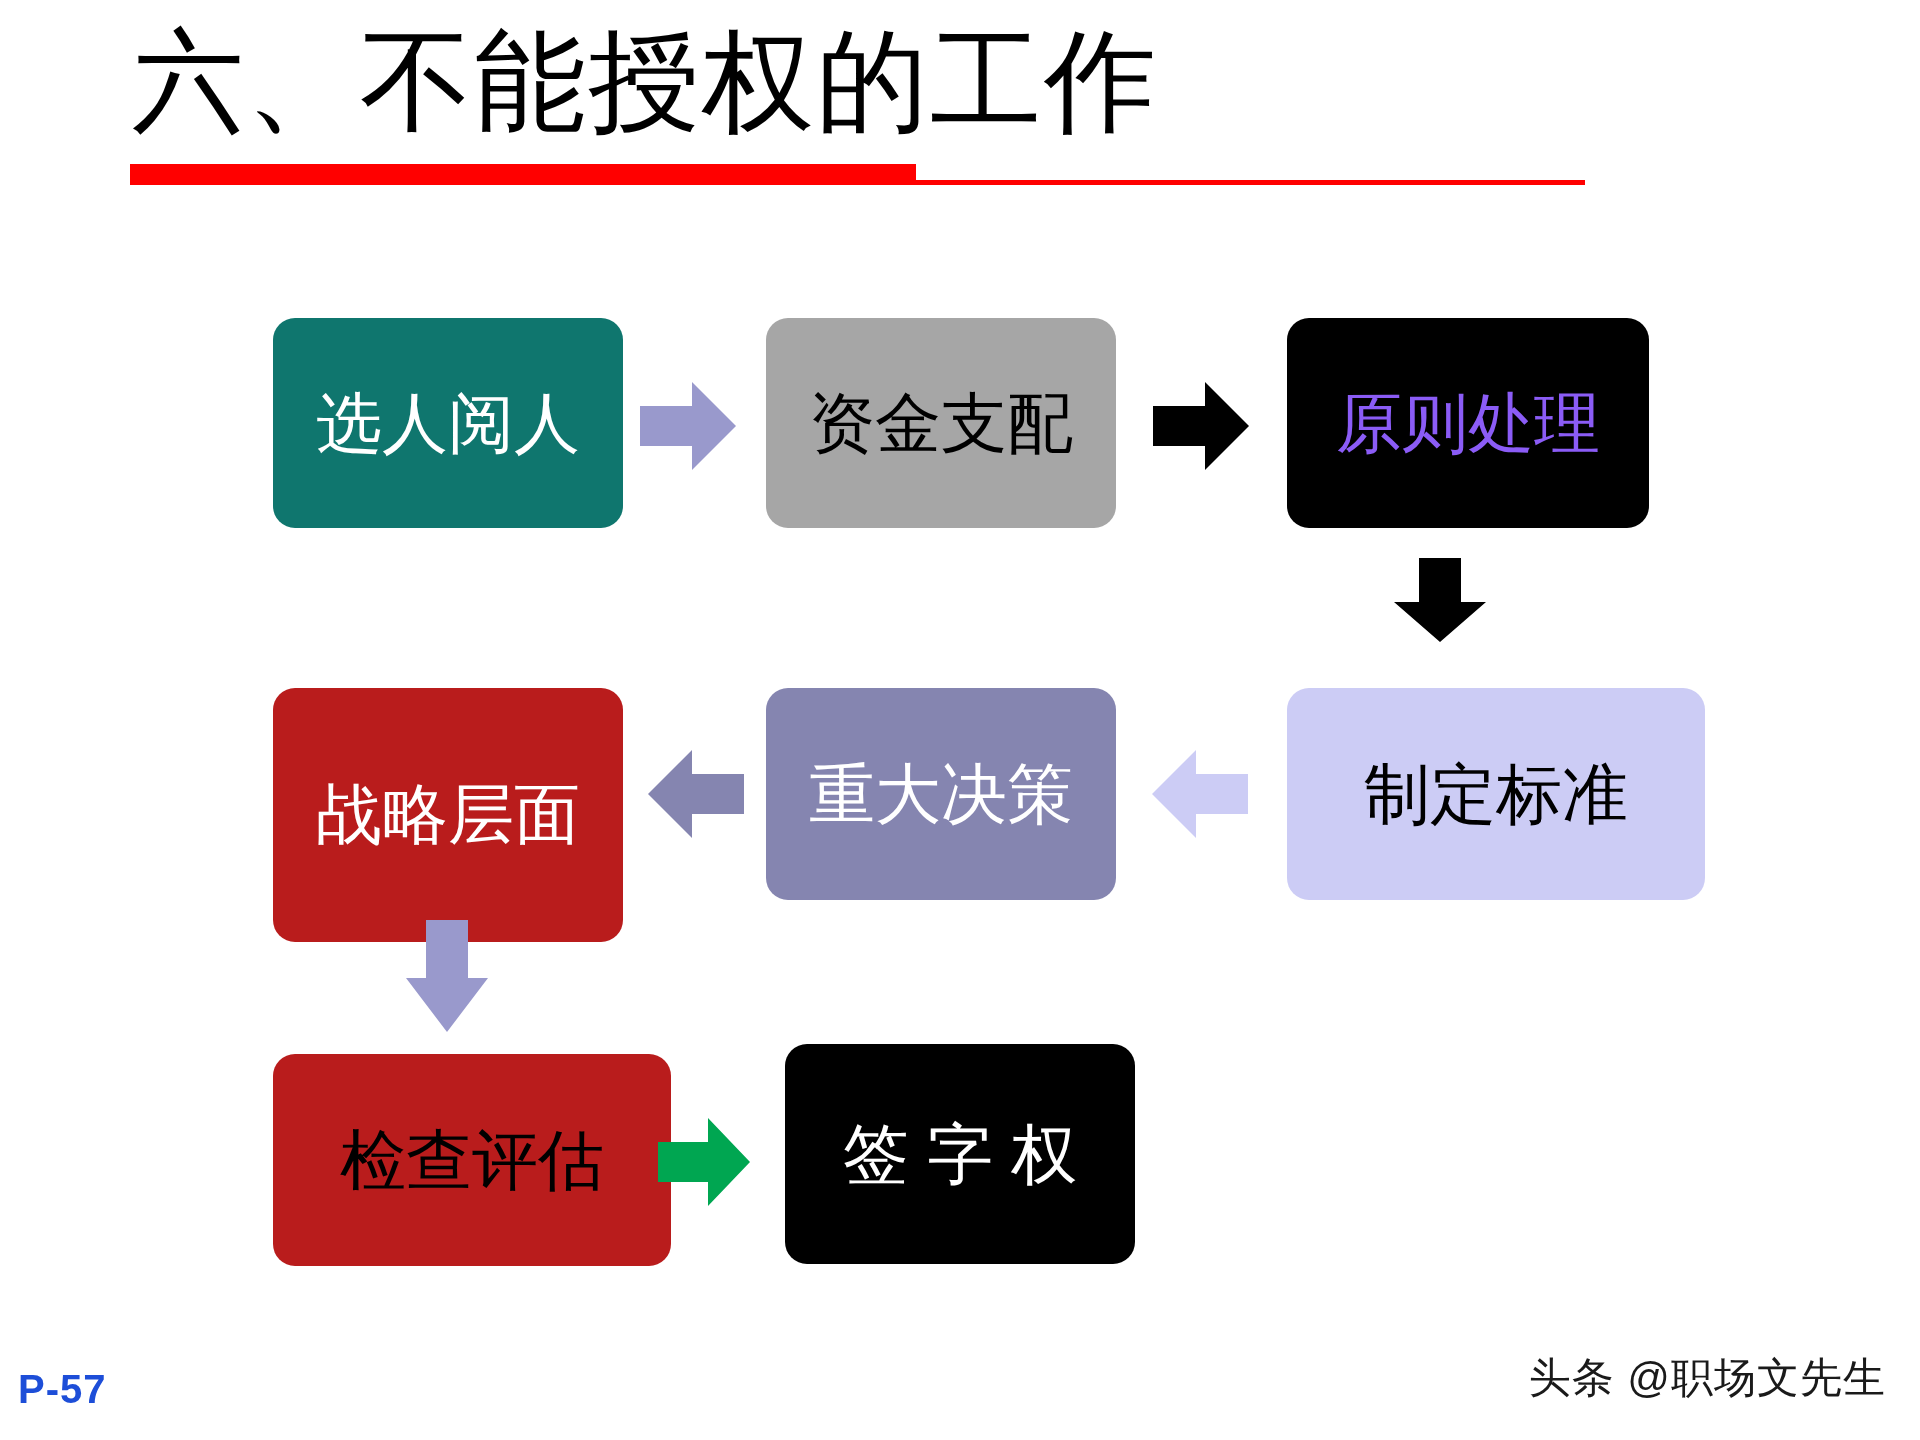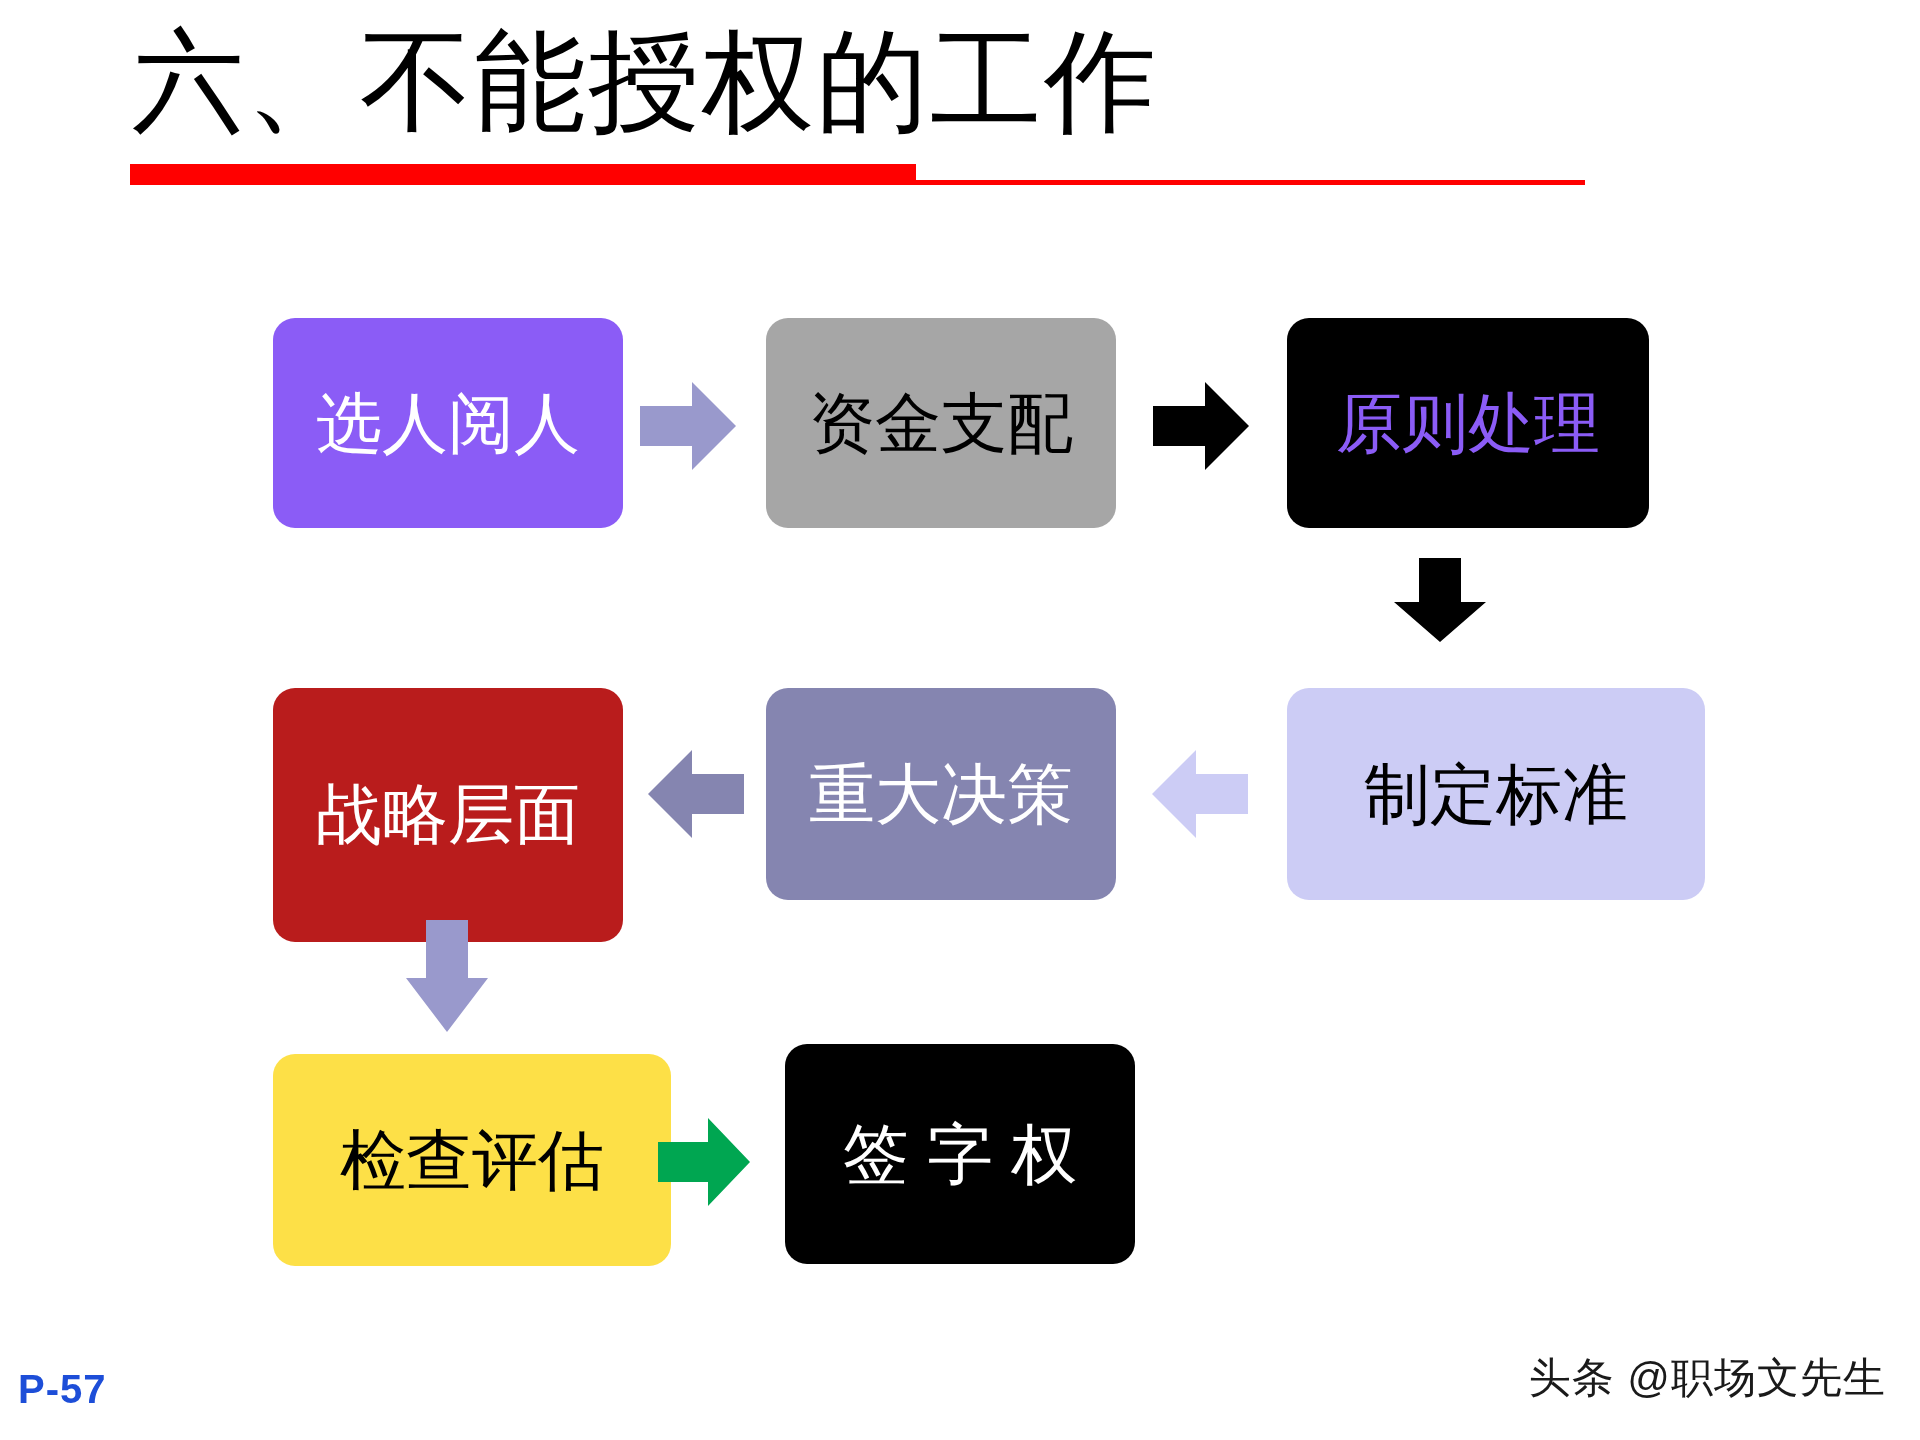--- a/index.html
+++ b/index.html
@@ -85,21 +85,21 @@
   }
 </style>
 </head>
 <body>
 
 <div id="slide-title">六、不能授权的工作</div>
 
 <div id="title-rule-thin"></div>
 <div id="title-rule-thick"></div>
 
-<div class="node" style="left:273px; top:318px; width:350px; height:210px; background:#8b5cf6; color:#ffffff;">
+<div class="node" style="left:273px; top:318px; width:350px; height:210px; background:#0f766e; color:#ffffff;">
   <span>选人阅人</span>
 </div>
 
 <div class="arrow" style="left:640px; top:382px; width:96px; height:88px;">
   <svg viewBox="0 0 96 88" preserveAspectRatio="none">
     <polygon points="0,24 52,24 52,0 96,44 52,88 52,64 0,64" fill="#9999cc"></polygon>
   </svg>
 </div>
 
 <div class="node" style="left:766px; top:318px; width:350px; height:210px; background:#a6a6a6; color:#000000;">
@@ -145,21 +145,21 @@
 <div class="node" style="left:1287px; top:688px; width:418px; height:212px; background:#ccccf5; color:#000000;">
   <span>制定标准</span>
 </div>
 
 <div class="arrow" style="left:406px; top:920px; width:82px; height:112px;">
   <svg viewBox="0 0 82 112" preserveAspectRatio="none">
     <polygon points="20,0 62,0 62,58 82,58 41,112 0,58 20,58" fill="#9999cc"></polygon>
   </svg>
 </div>
 
-<div class="node" style="left:273px; top:1054px; width:398px; height:212px; background:#fde047; color:#000000;">
+<div class="node" style="left:273px; top:1054px; width:398px; height:212px; background:#b91c1c; color:#000000;">
   <span>检查评估</span>
 </div>
 
 <div class="arrow" style="left:658px; top:1118px; width:92px; height:88px;">
   <svg viewBox="0 0 92 88" preserveAspectRatio="none">
     <polygon points="0,24 50,24 50,0 92,44 50,88 50,64 0,64" fill="#00a651"></polygon>
   </svg>
 </div>
 
 <div class="node" style="left:785px; top:1044px; width:350px; height:220px; background:#000000; color:#ffffff;">

